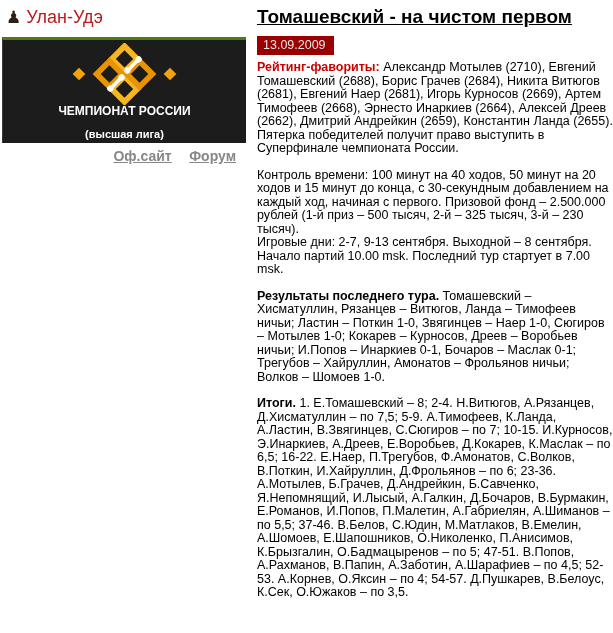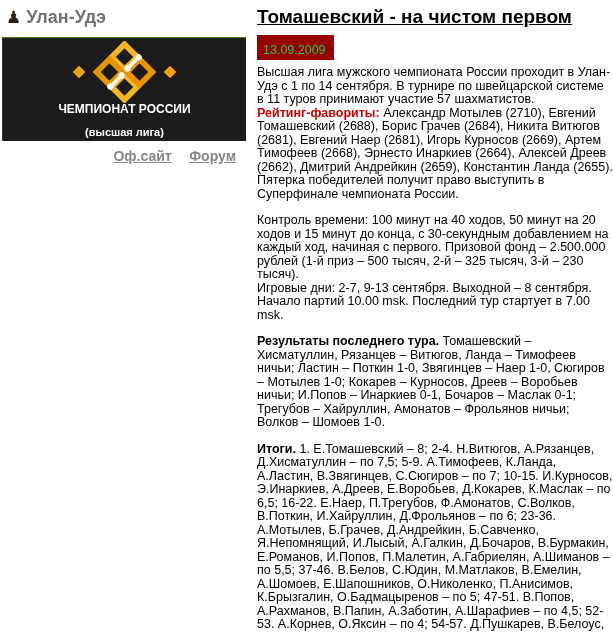--- a/index.html
+++ b/index.html
@@ -3,39 +3,39 @@
 <meta charset="utf-8">
 <style>
   html,body{margin:0;padding:0;background:#fff;}
   body{width:613px;height:633px;font-family:"Liberation Sans",sans-serif;color:#000;}
   .page{position:relative;width:613px;height:633px;overflow:hidden;background:#fff;}
 
   
   .sidebar{position:absolute;left:0;top:0;width:247px;}
   .site-header{display:flex;align-items:center;padding:7px 0 0 6px;}
   .pawn{font-size:17px;line-height:17px;color:#2d1f12;margin-right:5px;}
-  .site-title{font-size:18px;font-weight:bold;color:#737373;}
+  .site-title{font-size:18px;font-weight:normal;color:#b91c1c;}
   .banner{position:absolute;left:2px;top:37px;width:243px;height:103px;background:#1c1c1c;
-          border-top:1px solid #4d7c0f;border-left:1px solid #3a3a3a;
+          border-top:3px solid #4d7c0f;border-left:1px solid #3a3a3a;
           display:flex;flex-direction:column;align-items:center;justify-content:flex-start;}
   .banner svg{display:block;margin-top:3px;}
   .banner-line{color:#fff;font-weight:bold;text-align:center;}
   .banner-line.l1{font-size:12px;line-height:13px;}
   .banner-line.l2{font-size:12px;line-height:13px;}
   .banner-line.l3{font-size:11px;line-height:12px;margin-top:10px;}
   .links-row{position:absolute;left:0;top:147px;width:236px;text-align:right;}
   .links-row a{color:#878787;font-weight:bold;font-size:14px;text-decoration:underline;cursor:pointer;}
   .links-row a + a{margin-left:13px;}
 
   
   .article{position:absolute;left:257px;top:0;width:356px;}
   .title{font-size:19px;font-weight:bold;line-height:23px;color:#000;
          text-decoration:underline;margin:5px 16px 7px 0;cursor:pointer;}
-  .date-badge{display:inline-block;background:#990000;color:#22c55e;font-size:12.5px;
-              line-height:14px;padding:8px 8px 3px 6px;margin-bottom:6px;}
+  .date-badge{display:inline-block;background:#990000;color:#e5e5e5;font-size:12.5px;
+              line-height:14px;padding:2px 8px 3px 6px;margin-bottom:6px;}
   .block{font-size:12.5px;line-height:13.5px;margin:0 0 13px 0;}
   .block:last-child{margin-bottom:0;}
   .red-bold{color:#cc0000;font-weight:bold;}
   .b{font-weight:bold;}
 </style>
 </head>
 <body>
 
 <div class="page">
 
@@ -84,21 +84,20 @@
     </div>
   </div>
 
   <div class="article">
 
     <div class="title">Томашевский - на чистом первом</div>
 
     <div class="date-badge">13.09.2009</div>
 
     <div class="block">
-      <div>Высшая лига мужского чемпионата России проходит в  Улан-Удэ с 1 по 14 сентября. В турнире по швейцарской системе в 11 туров принимают участие 57 шахматистов.</div>
       <div><span class="red-bold">Рейтинг-фавориты:</span><span> Александр Мотылев (2710), Евгений Томашевский (2688), Борис Грачев (2684), Никита Витюгов (2681), Евгений Наер (2681), Игорь Курносов (2669), Артем Тимофеев (2668), Эрнесто Инаркиев (2664), Алексей Дреев (2662), Дмитрий Андрейкин (2659), Константин Ланда (2655).</span></div>
       <div>Пятерка победителей получит право выступить в Суперфинале чемпионата России.</div>
     </div>
 
     <div class="block">
       <div>Контроль времени: 100 минут на 40 ходов, 50 минут на 20 ходов и 15 минут до конца, с 30-секундным добавлением на каждый ход, начиная с первого. Призовой фонд – 2.500.000 рублей (1-й приз – 500 тысяч, 2-й – 325 тысяч, 3-й – 230 тысяч).</div>
       <div>Игровые дни: 2-7, 9-13 сентября. Выходной – 8 сентября. Начало партий 10.00 msk. Последний тур стартует в 7.00 msk.</div>
     </div>
 
     <div class="block"><span class="b">Результаты последнего тура.</span><span> Томашевский – Хисматуллин, Рязанцев – Витюгов, Ланда – Тимофеев ничьи; Ластин – Поткин 1-0, Звягинцев – Наер 1-0, Сюгиров – Мотылев 1-0; Кокарев – Курносов, Дреев – Воробьев ничьи; И.Попов – Инаркиев 0-1, Бочаров – Маслак 0-1; Трегубов – Хайруллин, Амонатов – Фрольянов ничьи; Волков – Шомоев 1-0.</span></div>

